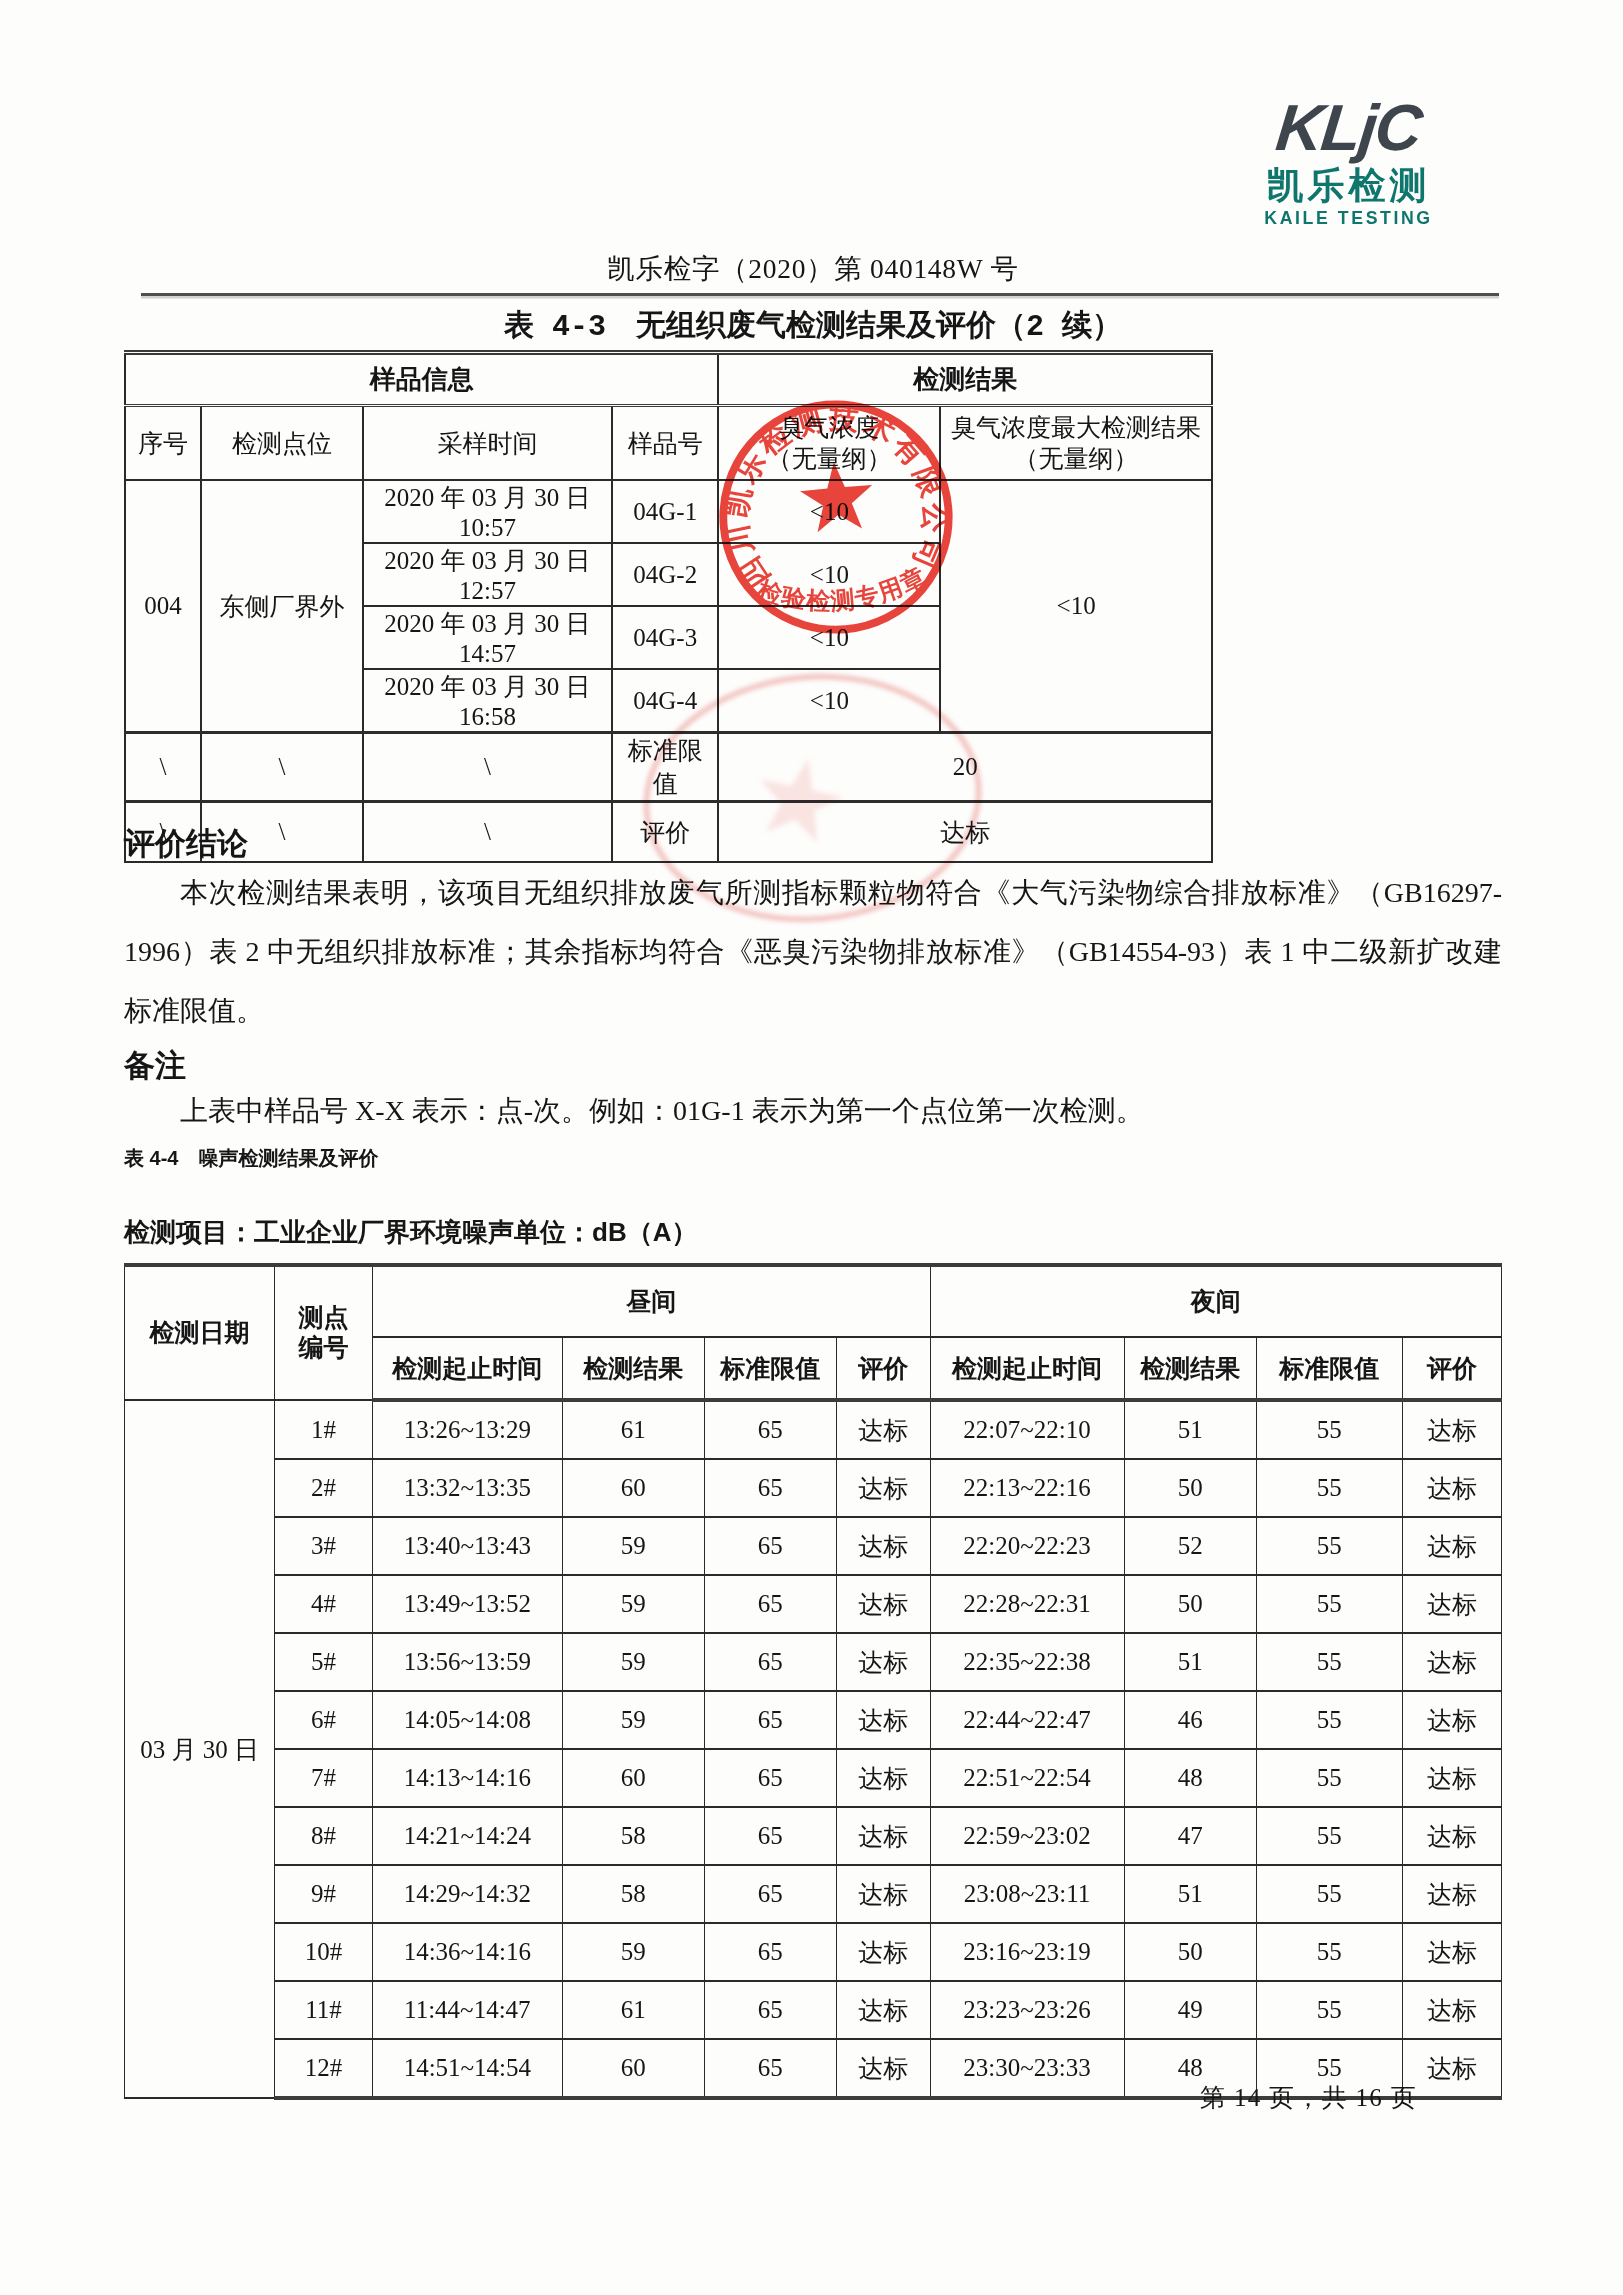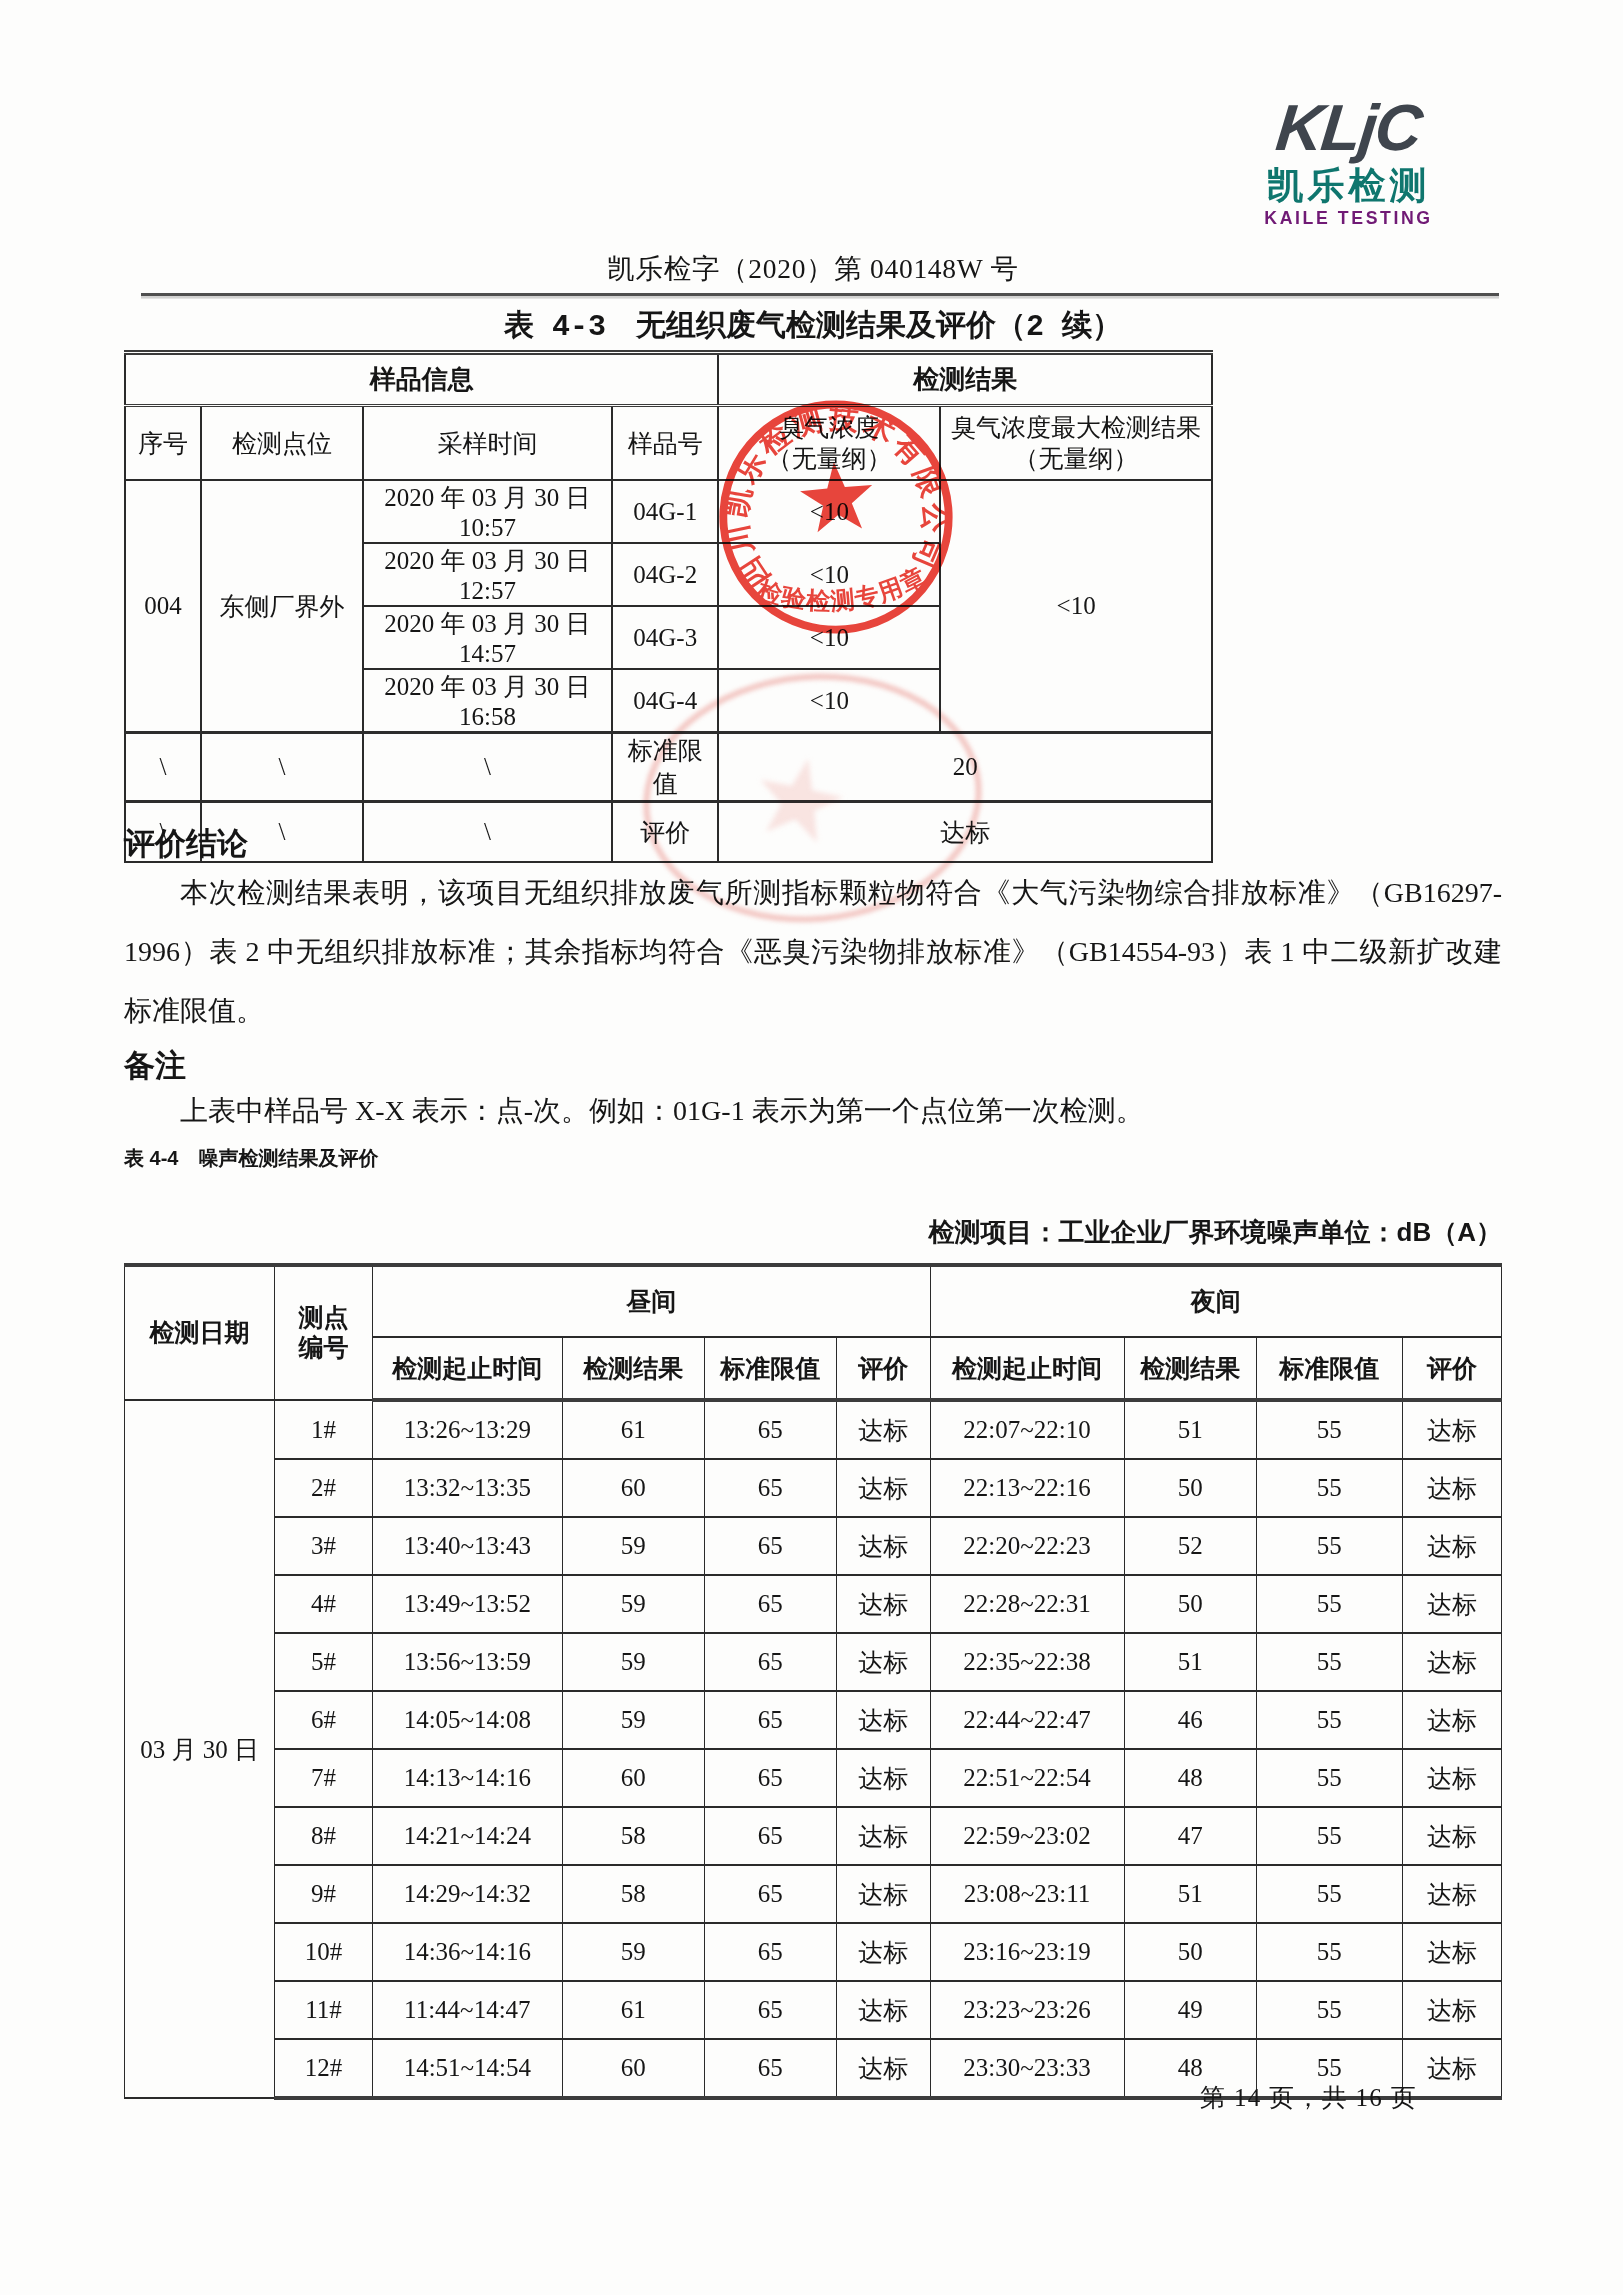--- a/index.html
+++ b/index.html
@@ -17,21 +17,21 @@
     font-family:"Liberation Sans", sans-serif;
     font-style:italic;font-weight:900;font-size:65px;line-height:72px;
     color:#3f454d;letter-spacing:-2px;transform:skewX(-6deg);
   }
   .logo-cn{
     font-family:"Liberation Sans", sans-serif;
     font-weight:700;font-size:37px;line-height:43px;color:#0f766e;letter-spacing:3.9px;
   }
   .logo-en{
     font-family:"Liberation Sans", sans-serif;
-    font-weight:700;font-size:17.7px;line-height:23.6px;color:#701a75;letter-spacing:2.6px;
+    font-weight:700;font-size:17.7px;line-height:23.6px;color:#0f766e;letter-spacing:2.6px;
   }
   
   .doc-number{
     position:absolute;top:251px;left:124px;width:1378px;
     text-align:center;font-size:27.5px;letter-spacing:0.7px;
   }
   .head-rule{
     position:absolute;top:293px;left:141px;width:1358px;height:3.3px;
     background:#4f4f4f;box-shadow:0 2.6px 0 rgba(130,130,130,.35);
   }
@@ -69,21 +69,21 @@
     position:absolute;left:124px;width:1378px;
     font-size:28px;line-height:59px;text-align:justify;text-indent:56px;
   }
   .t44-caption{
     position:absolute;top:1145px;left:124px;width:1378px;text-align:left;
     font-family:"Liberation Sans", sans-serif;font-weight:700;font-size:20px;
   }
   .t44-meta{
     position:absolute;top:1215px;left:124px;width:1378px;
     font-family:"Liberation Sans", sans-serif;font-weight:700;font-size:26px;
-    display:flex;justify-content:flex-end;align-items:baseline;
+    display:flex;justify-content:flex-start;align-items:baseline;
   }
   
   .t44{
     position:absolute;top:1263px;left:124px;width:1378px;font-size:25px;
   }
   .t44 td{
     border:1.3px solid #2a2a2a;
     border-top-width:2.6px;border-bottom-width:2.6px;
     text-align:center;vertical-align:middle;padding:0 2.6px;
   }

